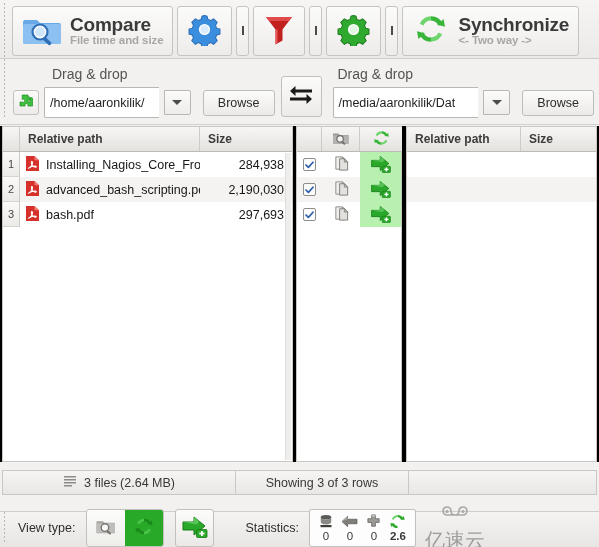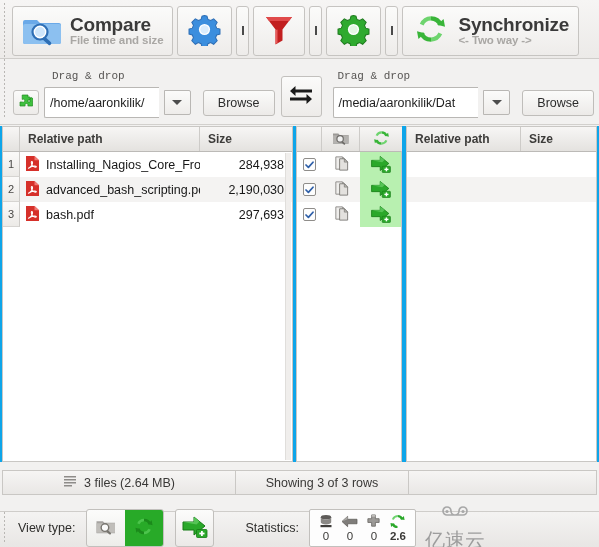--- a/index.html
+++ b/index.html
@@ -55,23 +55,22 @@
 
   
   .pathbar {
     display: flex; align-items: flex-end;
     height: 66px; padding: 0 5px 6px 1px;
     background: #f2f1f0;
     border-bottom: 1px solid #d2d0cd;
   }
   .pathside { display: flex; flex-direction: column; flex: 1 1 0; min-width: 0; }
   .dragdrop {
-    font-size: 11px; color: #565452;
+    font-size: 14px; color: #565452;
     padding: 6px 0 5px 44px;
-    font-family: Liberation Mono, monospace;
   }
   .pathside.right .dragdrop { padding-left: 10px; }
   .pathrow { display: flex; align-items: center; gap: 5px; padding-left: 5px; }
   .puzzlebtn {
     width: 26px; height: 25px; flex: 0 0 26px;
     background: linear-gradient(#fbfbfa, #edebe9);
     border: 1px solid #c4c2bf; border-radius: 3px;
     display: flex; align-items: center; justify-content: center;
   }
   .pathinput {
@@ -107,21 +106,21 @@
     border: 1px solid #c2c0bd; border-radius: 3px;
     display: flex; align-items: center; justify-content: center;
   }
 
   
   .gridarea {
     position: absolute; left: 0; right: 0;
     top: 126px; bottom: 85px;
     display: flex;
     padding: 0 2px 0 2px;
-    background: #0ea5e9;
+    background: #000000;
   }
   .gwrap {
     display: flex; flex-direction: column;
     border: 1px solid #c9c7c4;
     background: #fff;
     min-width: 0;
   }
   .gwrap.left   { flex: 0 0 291px; }
   .gwrap.mid    { flex: 0 0 106px; margin-left: 3px; }
   .gwrap.right  { flex: 1 1 auto; margin-left: 4px; }

